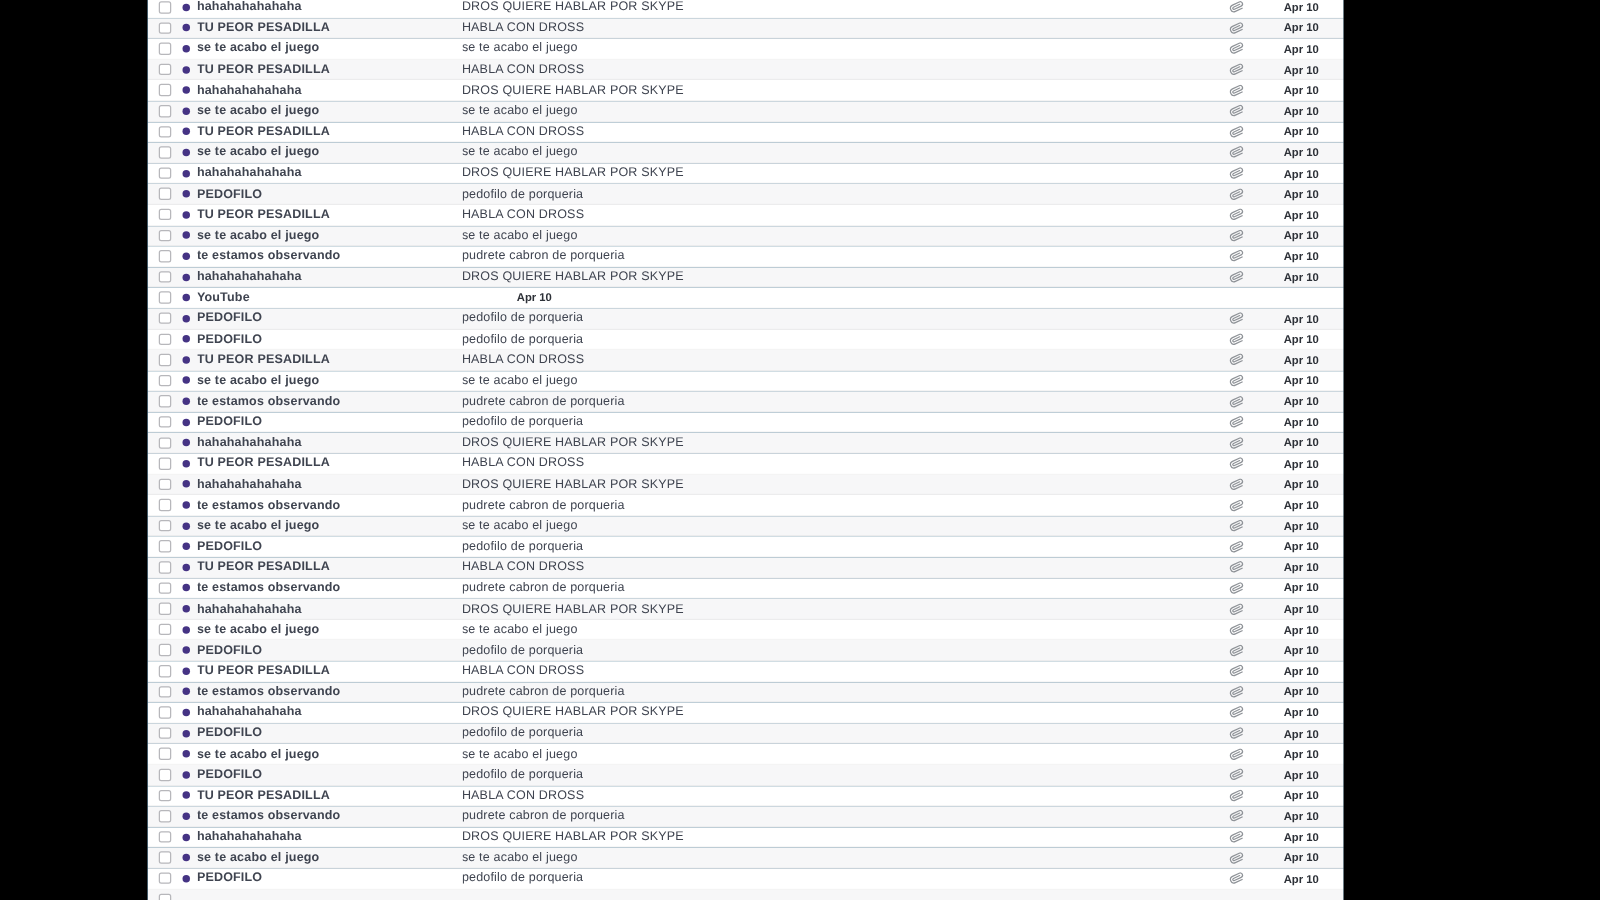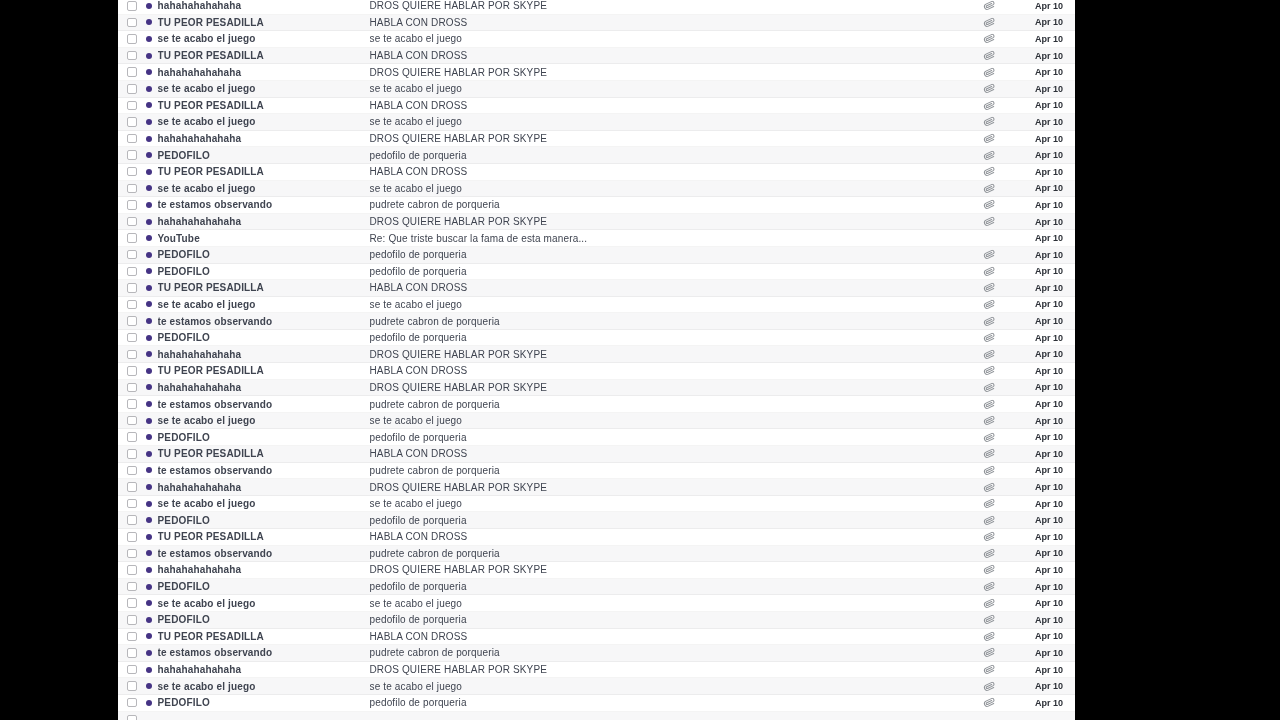--- a/index.html
+++ b/index.html
@@ -73,21 +73,21 @@
     margin-right: 24px;
     display: flex; align-items: center; justify-content: center;
   }
   .clip svg { display: block; transform: rotate(20deg); }
   .date {
     flex: 0 0 44px;
     margin-right: 12px;
     font-size: 9px;
     font-weight: bold;
     color: #2d3138;
-    text-align: right;
+    text-align: center;
     white-space: nowrap;
   }
 </style>
 </head>
 <body>
 
 <div class="letterbox left"></div>
 
 <div class="inbox-frame">
   <div class="inbox-list">
@@ -256,21 +256,20 @@
       <svg viewBox="0 0 24 24" width="11" height="11">
         <path d="M21.44 11.05l-9.19 9.19a6 6 0 0 1-8.49-8.49l9.19-9.19a4 4 0 0 1 5.66 5.66l-9.2 9.19a2 2 0 0 1-2.83-2.83l8.49-8.48" fill="none" stroke="#8f9398" stroke-width="2.2" stroke-linecap="round" stroke-linejoin="round"></path>
       </svg>
     </span>
     <span class="date">Apr 10</span>
   </div>
       <div class="row">
     <span class="cb"></span>
     <span class="dot"></span>
     <span class="sender">YouTube</span>
-    <span class="subject">Re: Que triste buscar la fama de esta manera...</span>
     <span class="clip" style="visibility: hidden;">
       <svg viewBox="0 0 24 24" width="11" height="11">
         <path d="M21.44 11.05l-9.19 9.19a6 6 0 0 1-8.49-8.49l9.19-9.19a4 4 0 0 1 5.66 5.66l-9.2 9.19a2 2 0 0 1-2.83-2.83l8.49-8.48" fill="none" stroke="#8f9398" stroke-width="2.2" stroke-linecap="round" stroke-linejoin="round"></path>
       </svg>
     </span>
     <span class="date">Apr 10</span>
   </div>
       <div class="row">
     <span class="cb"></span>
     <span class="dot"></span>

